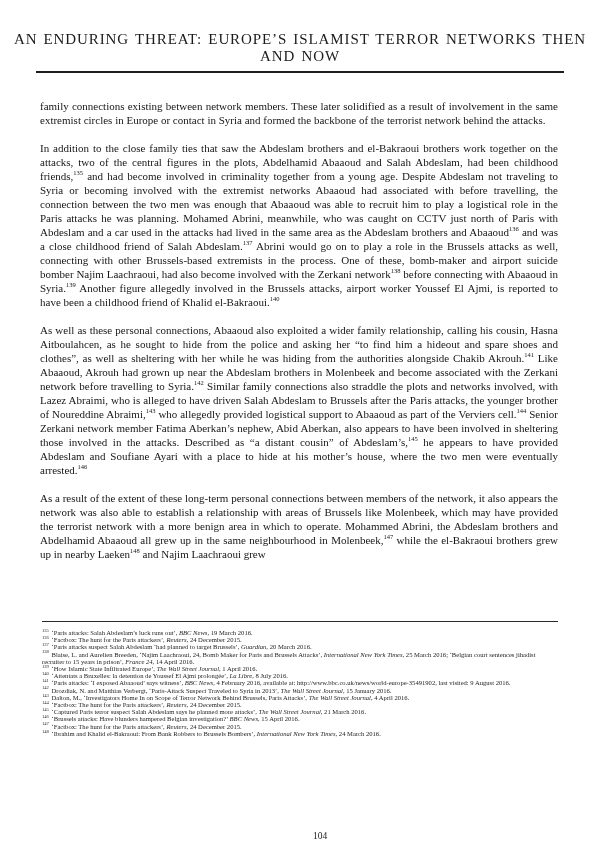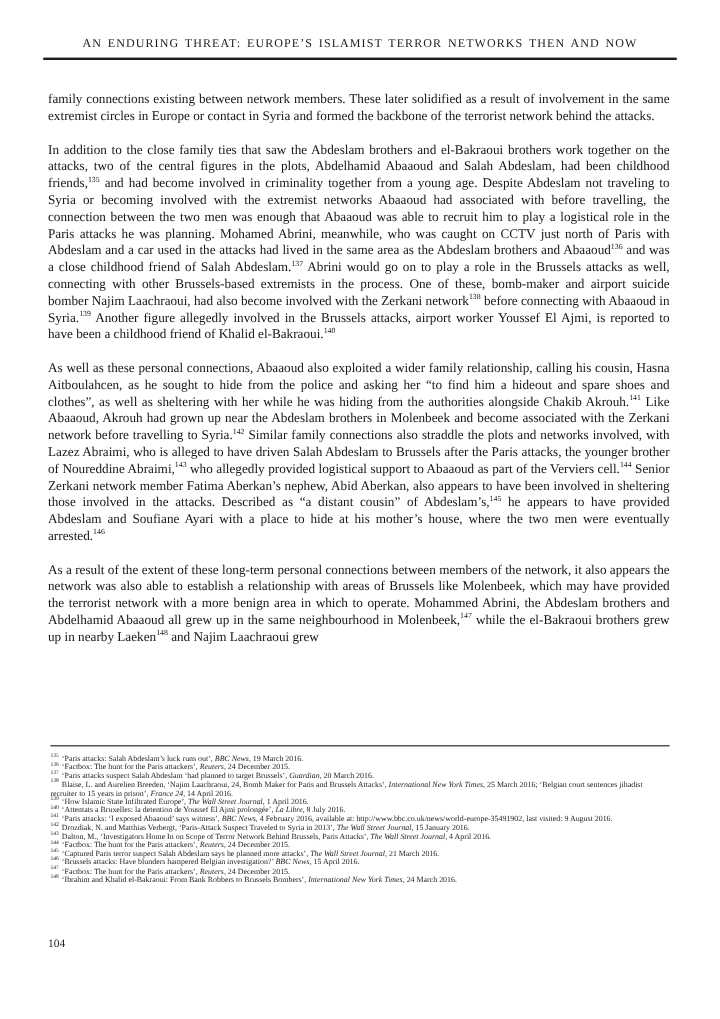--- a/index.html
+++ b/index.html
@@ -8,21 +8,21 @@
     width: 600px;
     height: 849px;
     margin: 0 auto;
     background: #ffffff;
     color: #161616;
     font-family: "Liberation Serif", serif;
     overflow: hidden;
   }
   .header { padding-top: 31px; text-align: center; }
   .title {
-    font-size: 10px;
+    font-size: 15px;
     letter-spacing: 0.9px;
     word-spacing: 1.5px;
     color: #1b1b1b;
   }
   .header-rule {
     margin: 6px 36px 0 36px;
     border-bottom: 2px solid #1c1c1c;
   }
   .content { margin: 26px 42px 0 40px; }
   .para {
@@ -49,24 +49,24 @@
   .fn {
     font-size: 6.6px;
     line-height: 7.2px;
     text-align: left;
     color: #1d1d1d;
   }
   .fn sup { font-size: 4.6px; line-height: 0; margin-right: 1px; }
   .it { font-style: italic; }
   .pageno {
     position: absolute;
-    top: 782px;
+    top: 831px;
     left: 0;
     right: 0;
-    text-align: left;
+    text-align: center;
     font-size: 9.5px;
     color: #1d1d1d;
     padding-left: 40px;
   }
 </style>
 </head>
 <body>
 
 <div class="page">
   <div class="header">

